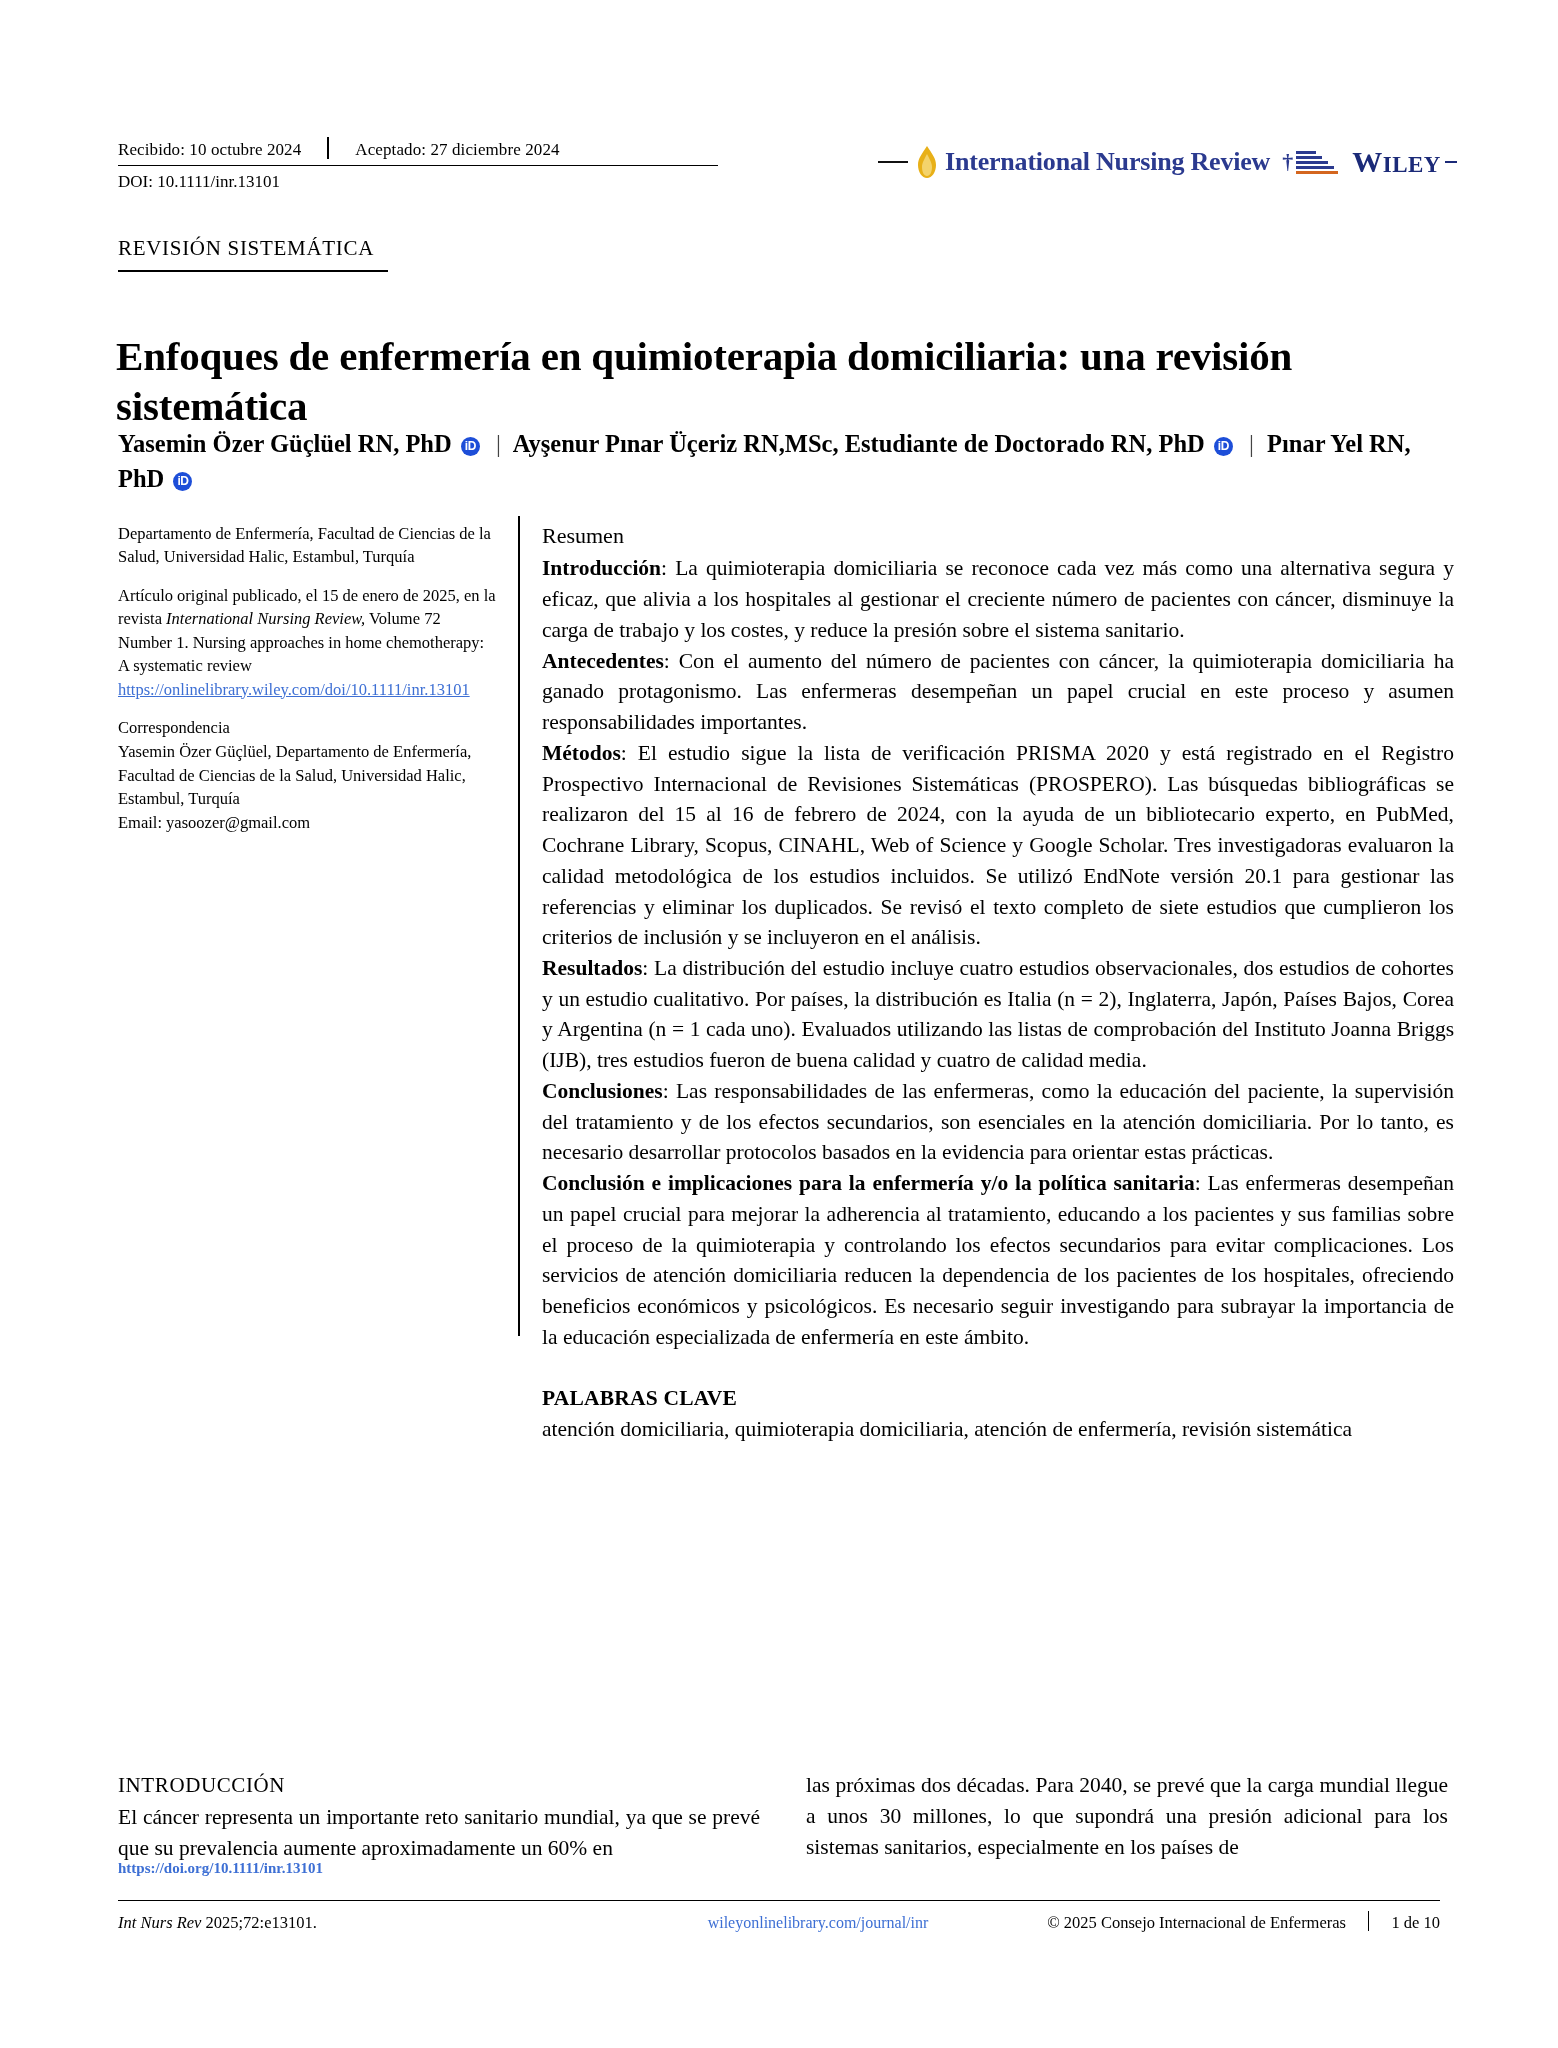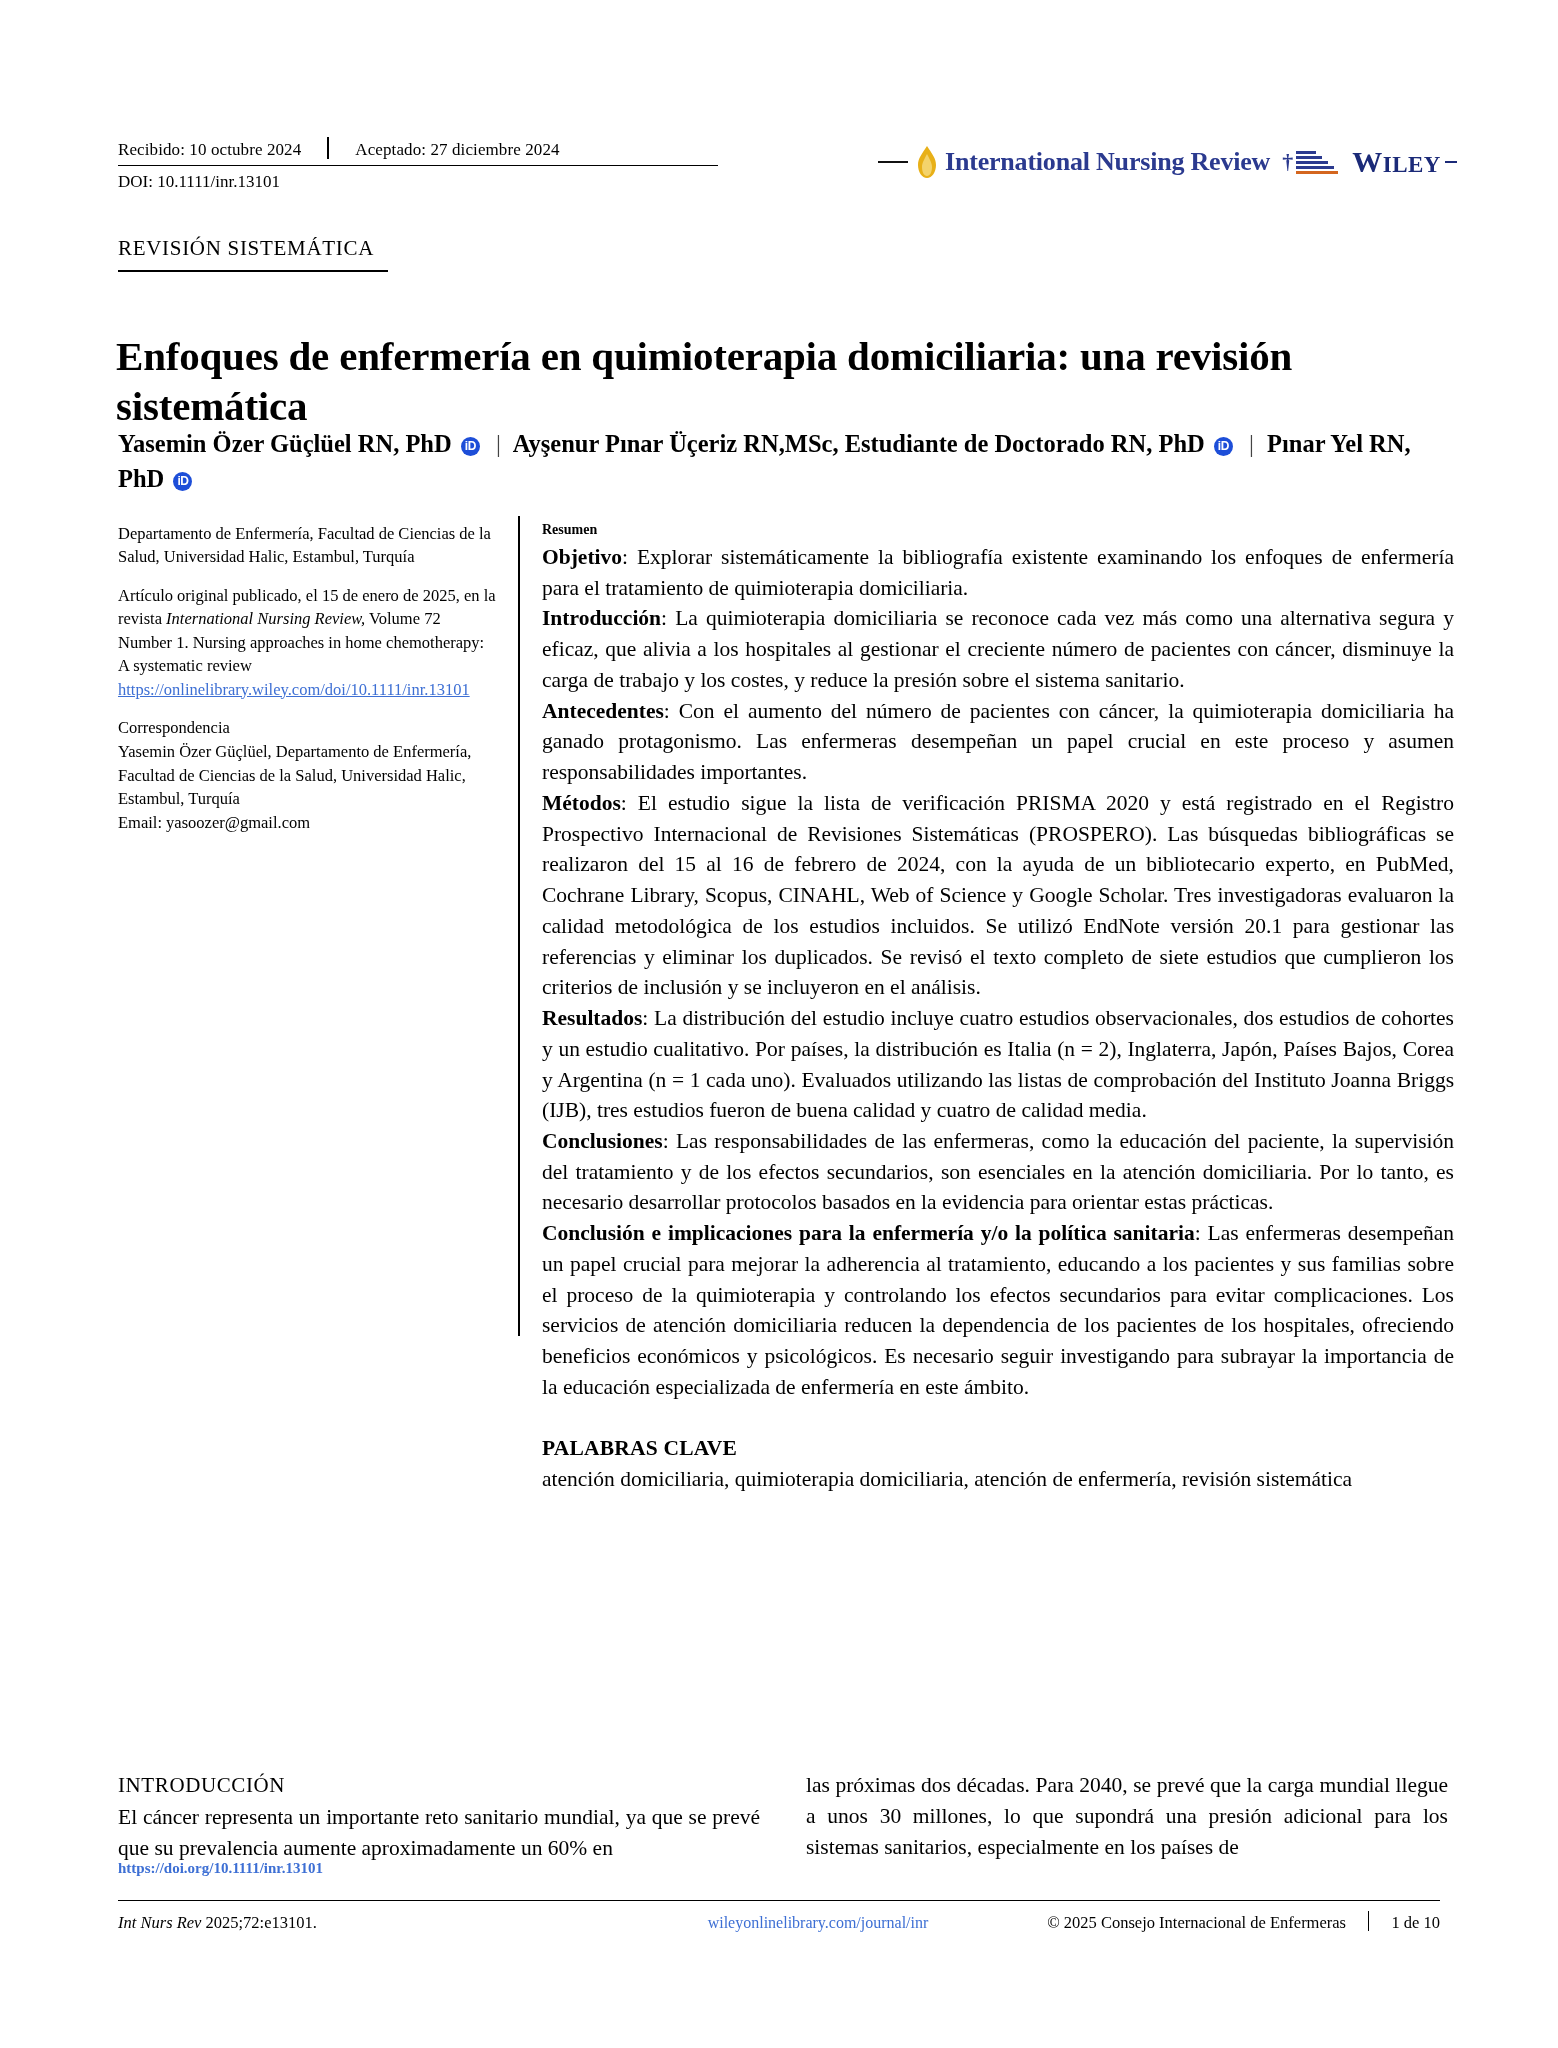--- a/index.html
+++ b/index.html
@@ -172,22 +172,22 @@
   .abstract-col {
     position: absolute;
     left: 542px; top: 520px;
     width: 912px;
     font-size: 21.5px;
     line-height: 1.43;
     text-align: justify;
   }
   .abstract-col h3 {
     margin: 0 0 2px 0;
-    font-size: 14px;
-    font-weight: bold;
+    font-size: 22px;
+    font-weight: normal;
   }
   .abstract-col p { margin: 0; text-indent: 0; }
   .abstract-col p b { font-weight: bold; }
   .kw-head {
     margin-top: 30px !important;
     font-size: 21.5px;
     font-weight: bold;
     letter-spacing: 0.2px;
   }
   .kw-body { margin-top: 1px !important; }
@@ -308,21 +308,20 @@
     <div class="corr-block">
       <div class="lbl">Correspondencia</div>
       <div>Yasemin Özer Güçlüel, Departamento de Enfermería, Facultad de Ciencias de la Salud, Universidad Halic, Estambul, Turquía</div>
       <div>Email: yasoozer@gmail.com</div>
     </div>
   </div>
 
   <div class="abstract-col">
     <h3>Resumen</h3>
 
-    <p><b>Objetivo</b>: <span>Explorar sistemáticamente la bibliografía existente examinando los enfoques de enfermería para el tratamiento de quimioterapia domiciliaria.</span></p>
 
     <p><b>Introducción</b>: <span>La quimioterapia domiciliaria se reconoce cada vez más como una alternativa segura y eficaz, que alivia a los hospitales al gestionar el creciente número de pacientes con cáncer, disminuye la carga de trabajo y los costes, y reduce la presión sobre el sistema sanitario.</span></p>
 
     <p><b>Antecedentes</b>: <span>Con el aumento del número de pacientes con cáncer, la quimioterapia domiciliaria ha ganado protagonismo. Las enfermeras desempeñan un papel crucial en este proceso y asumen responsabilidades importantes.</span></p>
 
     <p><b>Métodos</b>: <span>El estudio sigue la lista de verificación PRISMA 2020 y está registrado en el Registro Prospectivo Internacional de Revisiones Sistemáticas (PROSPERO). Las búsquedas bibliográficas se realizaron del 15 al 16 de febrero de 2024, con la ayuda de un bibliotecario experto, en PubMed, Cochrane Library, Scopus, CINAHL, Web of Science y Google Scholar. Tres investigadoras evaluaron la calidad metodológica de los estudios incluidos. Se utilizó EndNote versión 20.1 para gestionar las referencias y eliminar los duplicados. Se revisó el texto completo de siete estudios que cumplieron los criterios de inclusión y se incluyeron en el análisis.</span></p>
 
     <p><b>Resultados</b>: <span>La distribución del estudio incluye cuatro estudios observacionales, dos estudios de cohortes y un estudio cualitativo. Por países, la distribución es Italia (n = 2), Inglaterra, Japón, Países Bajos, Corea y Argentina (n = 1 cada uno). Evaluados utilizando las listas de comprobación del Instituto Joanna Briggs (IJB), tres estudios fueron de buena calidad y cuatro de calidad media.</span></p>
 
     <p><b>Conclusiones</b>: <span>Las responsabilidades de las enfermeras, como la educación del paciente, la supervisión del tratamiento y de los efectos secundarios, son esenciales en la atención domiciliaria. Por lo tanto, es necesario desarrollar protocolos basados en la evidencia para orientar estas prácticas.</span></p>

